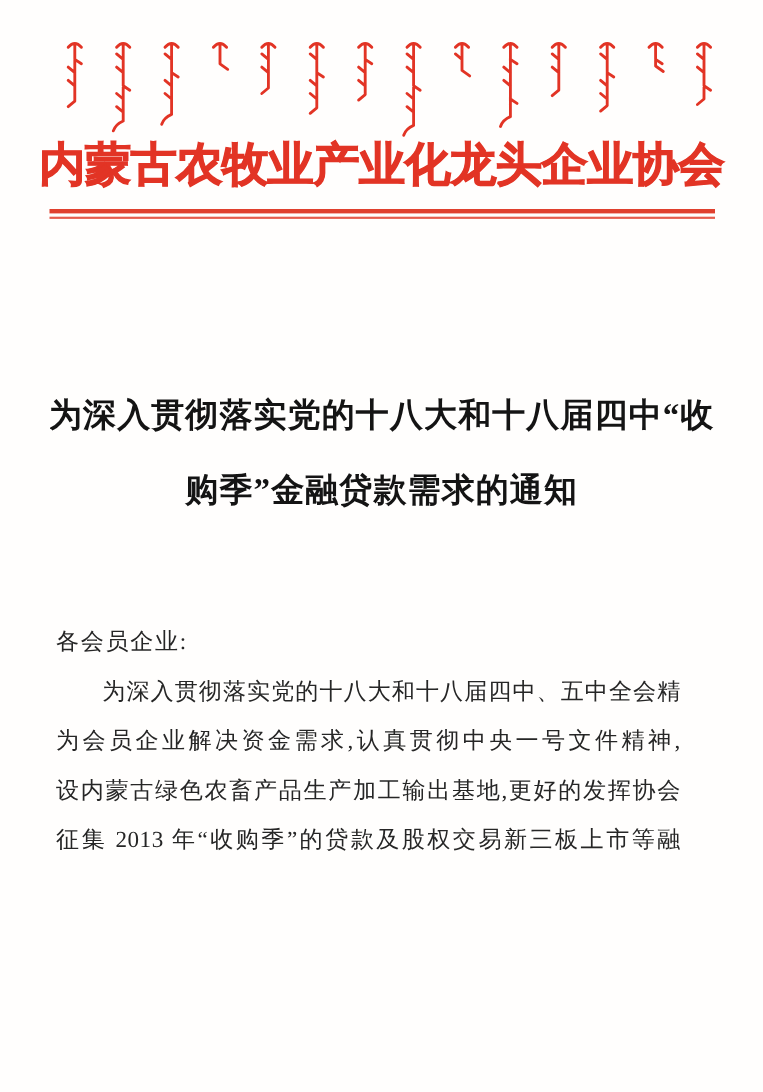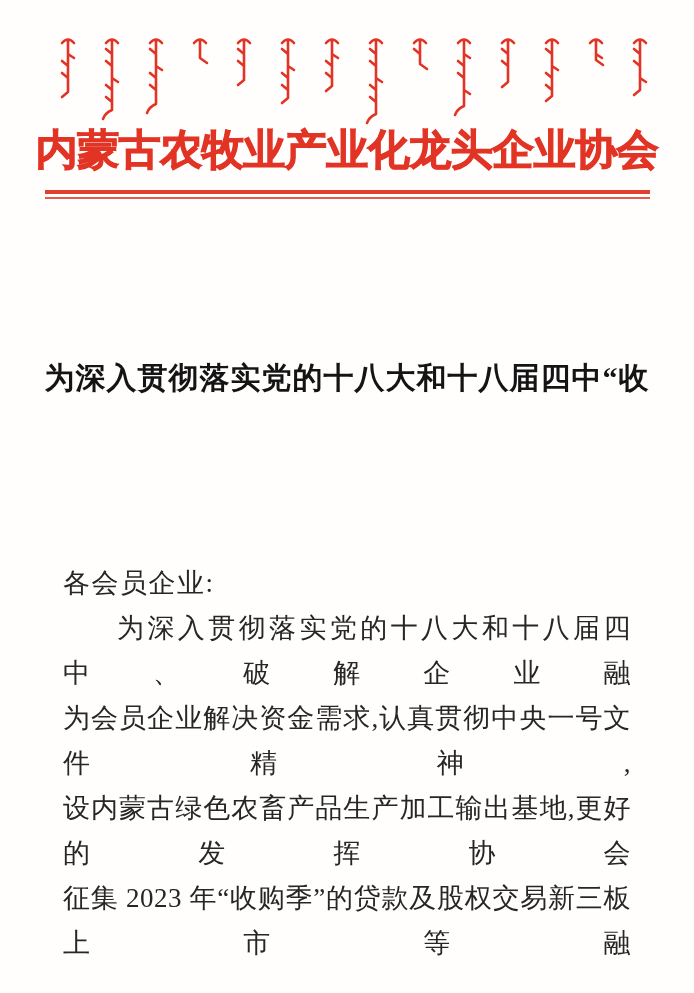--- a/index.html
+++ b/index.html
@@ -52,23 +52,23 @@
     font-weight:bold;
     font-size:30px;
   }
   .title-line{
     line-height:68px;
     letter-spacing:1px;
     white-space:nowrap;
   }
   
   .doc-body{
-    position:absolute;top:560px;left:63px;width:568px;
+    position:absolute;top:560px;left:51px;width:568px;
     color:var(--body-black);
-    font-size:27px;
+    font-size:21px;
   }
   .salutation{
     line-height:46px;
     letter-spacing:1.5px;
   }
   .body-line{
     line-height:45px;
     letter-spacing:.5px;
     text-align:justify;
     text-align-last:justify;
@@ -99,25 +99,26 @@
 
   <div class="org-name">内蒙古农牧业产业化龙头企业协会</div>
 
   <div class="rule">
     <div class="rule-thick"></div>
     <div class="rule-thin"></div>
   </div>
 
   <div class="doc-title">
       <div class="title-line">为深入贯彻落实党的十八大和十八届四中“收</div>
+      <div class="title-line">购季”金融贷款需求的通知</div>
     </div>
 
   <div class="doc-body">
     <div class="salutation">各会员企业:</div>
     <div>
-        <div class="body-line indent">为深入贯彻落实党的十八大和十八届四中、破解企业融</div>
+        <div class="body-line indent">为深入贯彻落实党的十八大和十八届四中、五中全会精</div>
         <div class="body-line">为会员企业解决资金需求,认真贯彻中央一号文件精神,</div>
         <div class="body-line">设内蒙古绿色农畜产品生产加工输出基地,更好的发挥协会</div>
-        <div class="body-line">征集 2023 年“收购季”的贷款及股权交易新三板上市等融</div>
+        <div class="body-line">征集 2013 年“收购季”的贷款及股权交易新三板上市等融</div>
       </div>
   </div>
 
 </div>
 
 </body></html>

